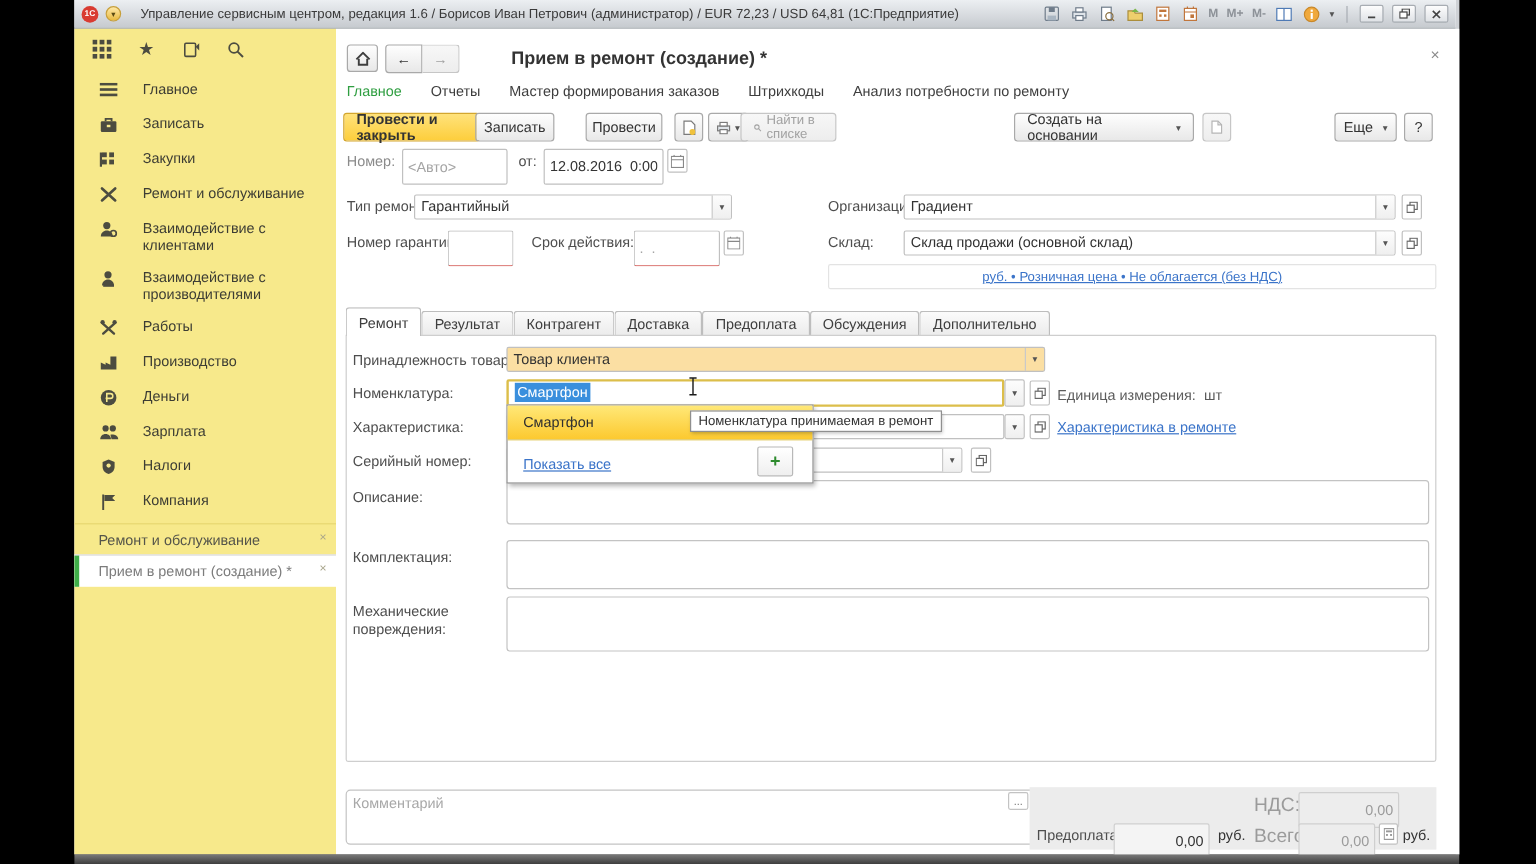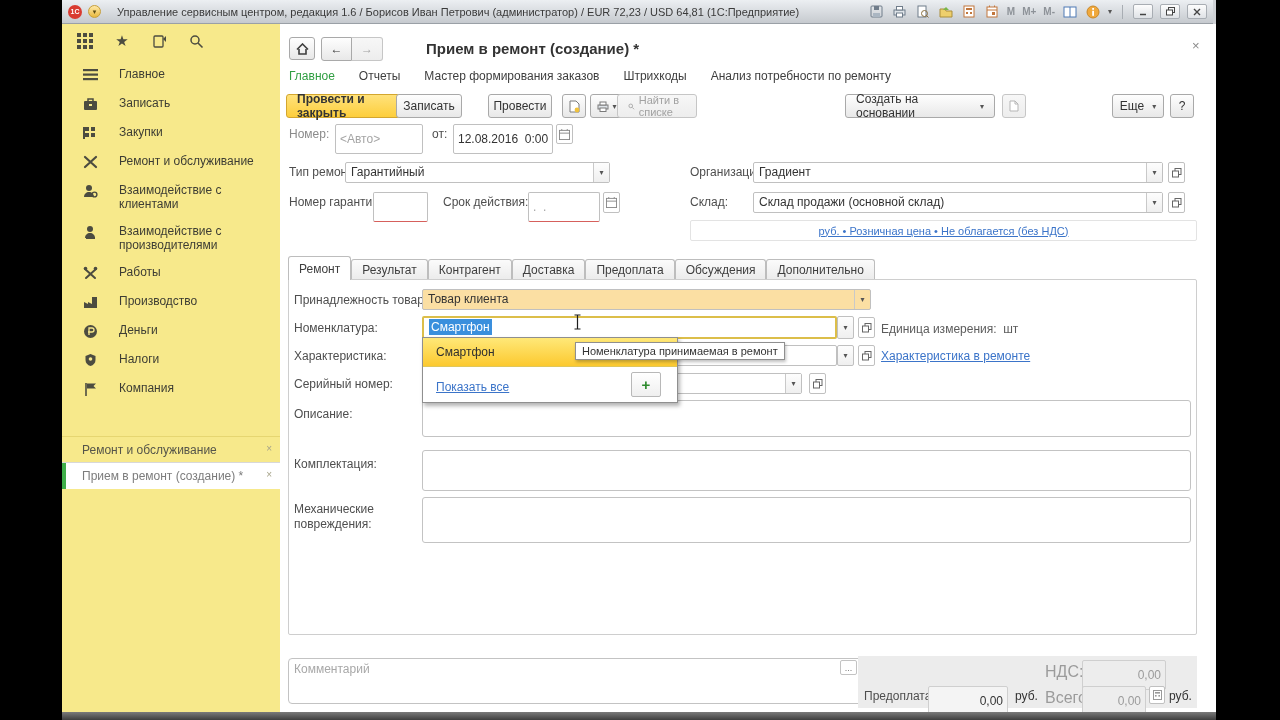--- a/index.html
+++ b/index.html
@@ -291,20 +291,31 @@
             <span class="sbicon">
               <svg width="15" height="15" viewBox="0 0 15 15">
                 <circle cx="7.5" cy="7.5" r="6.5" fill="#4c4c40"></circle>
                 <path d="M6 11V4h3a2 2 0 010 4H5" fill="none" stroke="#f7e98b" stroke-width="1.3"></path>
               </svg>
             </span>
             <span class="sblabel">Деньги</span>
           </div>
       <div class="sbitem">
             <span class="sbicon">
+              <svg width="16" height="14" viewBox="0 0 16 14">
+                <circle cx="5" cy="4" r="2.6" fill="#4c4c40"></circle>
+                <circle cx="11" cy="4" r="2.6" fill="#4c4c40"></circle>
+                <path d="M0.5 13c0-2.6 2-4.4 4.5-4.4S9.5 10.4 9.5 13z" fill="#4c4c40"></path>
+                <path d="M9 9.2c2.3-.6 6.5.4 6.5 3.8H10" fill="#4c4c40"></path>
+              </svg>
+            </span>
+            <span class="sblabel">Зарплата</span>
+          </div>
+      <div class="sbitem">
+            <span class="sbicon">
               <svg width="15" height="14" viewBox="0 0 15 14">
                 <path d="M7.5 1l5 2v4c0 3.2-2.1 5.1-5 6-2.9-.9-5-2.8-5-6V3z" fill="#4c4c40"></path>
                 <circle cx="7.5" cy="6" r="1.8" fill="#f7e98b"></circle>
               </svg>
             </span>
             <span class="sblabel">Налоги</span>
           </div>
       <div class="sbitem">
             <span class="sbicon">
               <svg width="14" height="14" viewBox="0 0 14 14">

